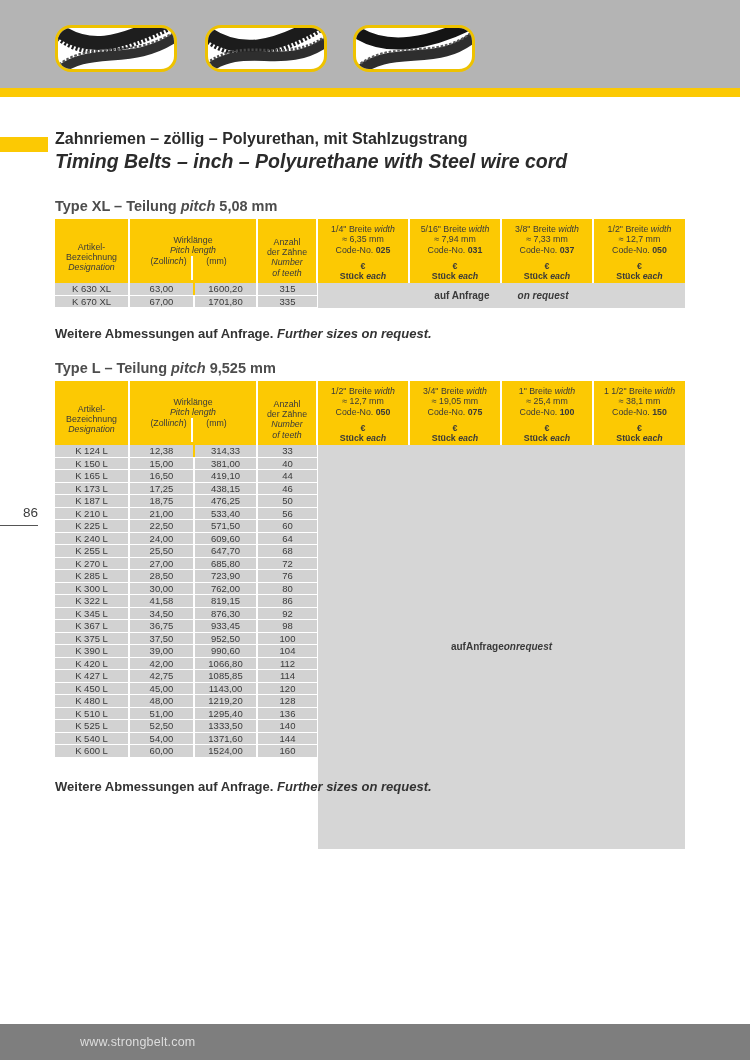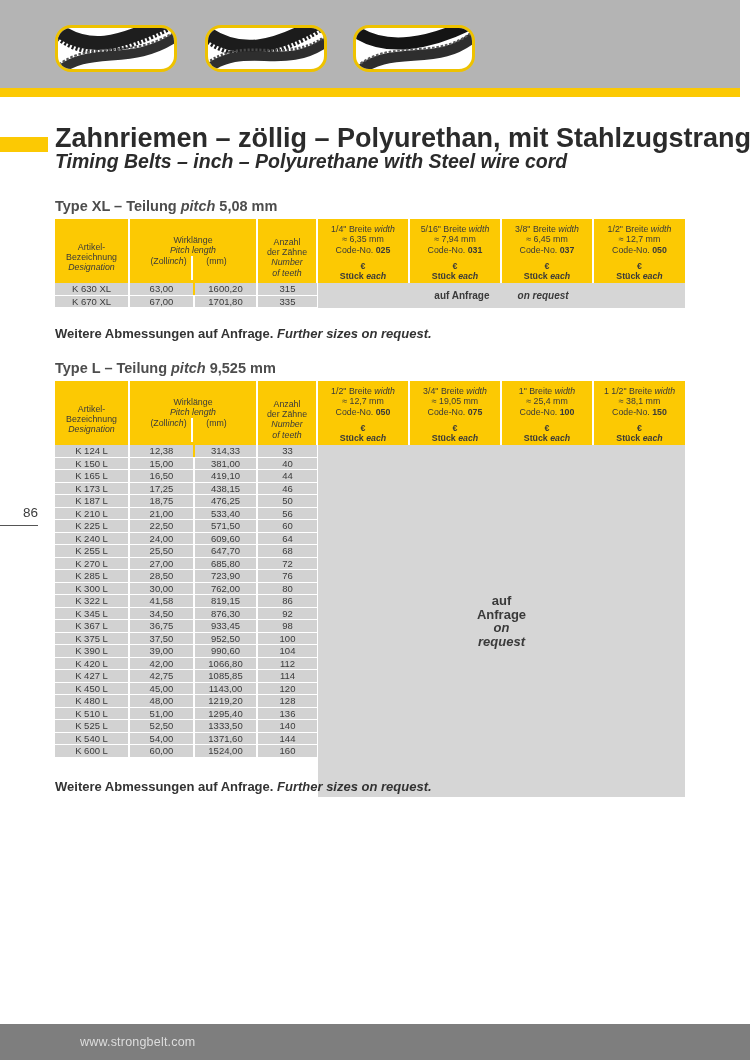--- a/index.html
+++ b/index.html
@@ -15,21 +15,21 @@
 
   
   .banner{position:absolute;left:0;top:0;width:740px;height:88px;background:var(--banner-gray)}
   .belt-box{position:absolute;top:25px;width:122px;height:47px;background:#fff;
     border:3px solid #eec200;border-radius:16px;overflow:hidden}
   .belt-box svg{display:block;width:100%;height:100%}
   .yellow-bar{position:absolute;left:0;top:88px;width:740px;height:9px;background:var(--yellow)}
 
   
   .title-accent{position:absolute;left:0;top:137px;width:48px;height:15px;background:var(--yellow)}
-  .title-de{position:absolute;left:55px;top:127px;font-size:27px;line-height:23px;font-weight:bold;color:var(--text-dark);white-space:nowrap}
+  .title-de{position:absolute;left:55px;top:127px;font-size:16px;line-height:23px;font-weight:bold;color:var(--text-dark);white-space:nowrap}
   .title-en{position:absolute;left:55px;top:150px;font-size:19.5px;line-height:23px;font-weight:bold;font-style:italic;color:var(--text-dark);white-space:nowrap}
 
   .section-title{position:absolute;left:55px;font-size:14.5px;font-weight:bold;color:#4d4d4d;white-space:nowrap}
   #xl-title{top:198px}
   #l-title{top:360px}
 
   
   .tbl{position:absolute;left:55px;width:630px}
   #xl-table{top:219px}
   #l-table{top:381px}
@@ -48,21 +48,21 @@
   .pcell .peuro{margin-top:6px}
 
   .tbl-body{position:relative}
   .rows{width:262px}
   .row{display:grid;grid-template-columns:73px 63px 61px 59px;column-gap:2px;height:12.5px;
     border-bottom:1px solid #fff}
   .row .cell{background:var(--row-gray);font-size:9.5px;line-height:11.5px;text-align:center;color:#3a3a3a}
   .price-block{position:absolute;left:263px;top:0;width:367px;background:var(--price-gray);
     display:flex;align-items:center;justify-content:center;color:#3a3a3a}
   #xl-price{height:25px;font-size:10px;gap:28px}
-  #l-price{height:352px;flex-direction:column;font-size:13px;line-height:13.5px;font-weight:bold}
+  #l-price{height:404px;flex-direction:row;font-size:10px;line-height:13.5px;font-weight:bold}
 
   .note{position:absolute;left:55px;width:630px;text-align:left;font-size:13px;font-weight:bold;color:#333}
   #note-xl{top:326px}
   #note-l{top:779px}
 
   
   .pagenum{position:absolute;left:0;top:505px;width:38px;text-align:right;font-size:13.5px;color:#3c3c3c;
     padding-bottom:5px;border-bottom:1px solid #555}
 
   
@@ -142,21 +142,21 @@
     </div>
     <div class="pcell">
       <div><span>5/16" Breite </span><span class="it">width</span></div>
       <div>≈ 7,94 mm</div>
       <div><span>Code-No. </span><span class="bd">031</span></div>
       <div class="peuro bd">€</div>
       <div><span class="bd">Stück </span><span class="bd it">each</span></div>
     </div>
     <div class="pcell">
       <div><span>3/8" Breite </span><span class="it">width</span></div>
-      <div>≈ 6,45 mm</div>
+      <div>≈ 7,33 mm</div>
       <div><span>Code-No. </span><span class="bd">037</span></div>
       <div class="peuro bd">€</div>
       <div><span class="bd">Stück </span><span class="bd it">each</span></div>
     </div>
     <div class="pcell">
       <div><span>1/2" Breite </span><span class="it">width</span></div>
       <div>≈ 12,7 mm</div>
       <div><span>Code-No. </span><span class="bd">050</span></div>
       <div class="peuro bd">€</div>
       <div><span class="bd">Stück </span><span class="bd it">each</span></div>

